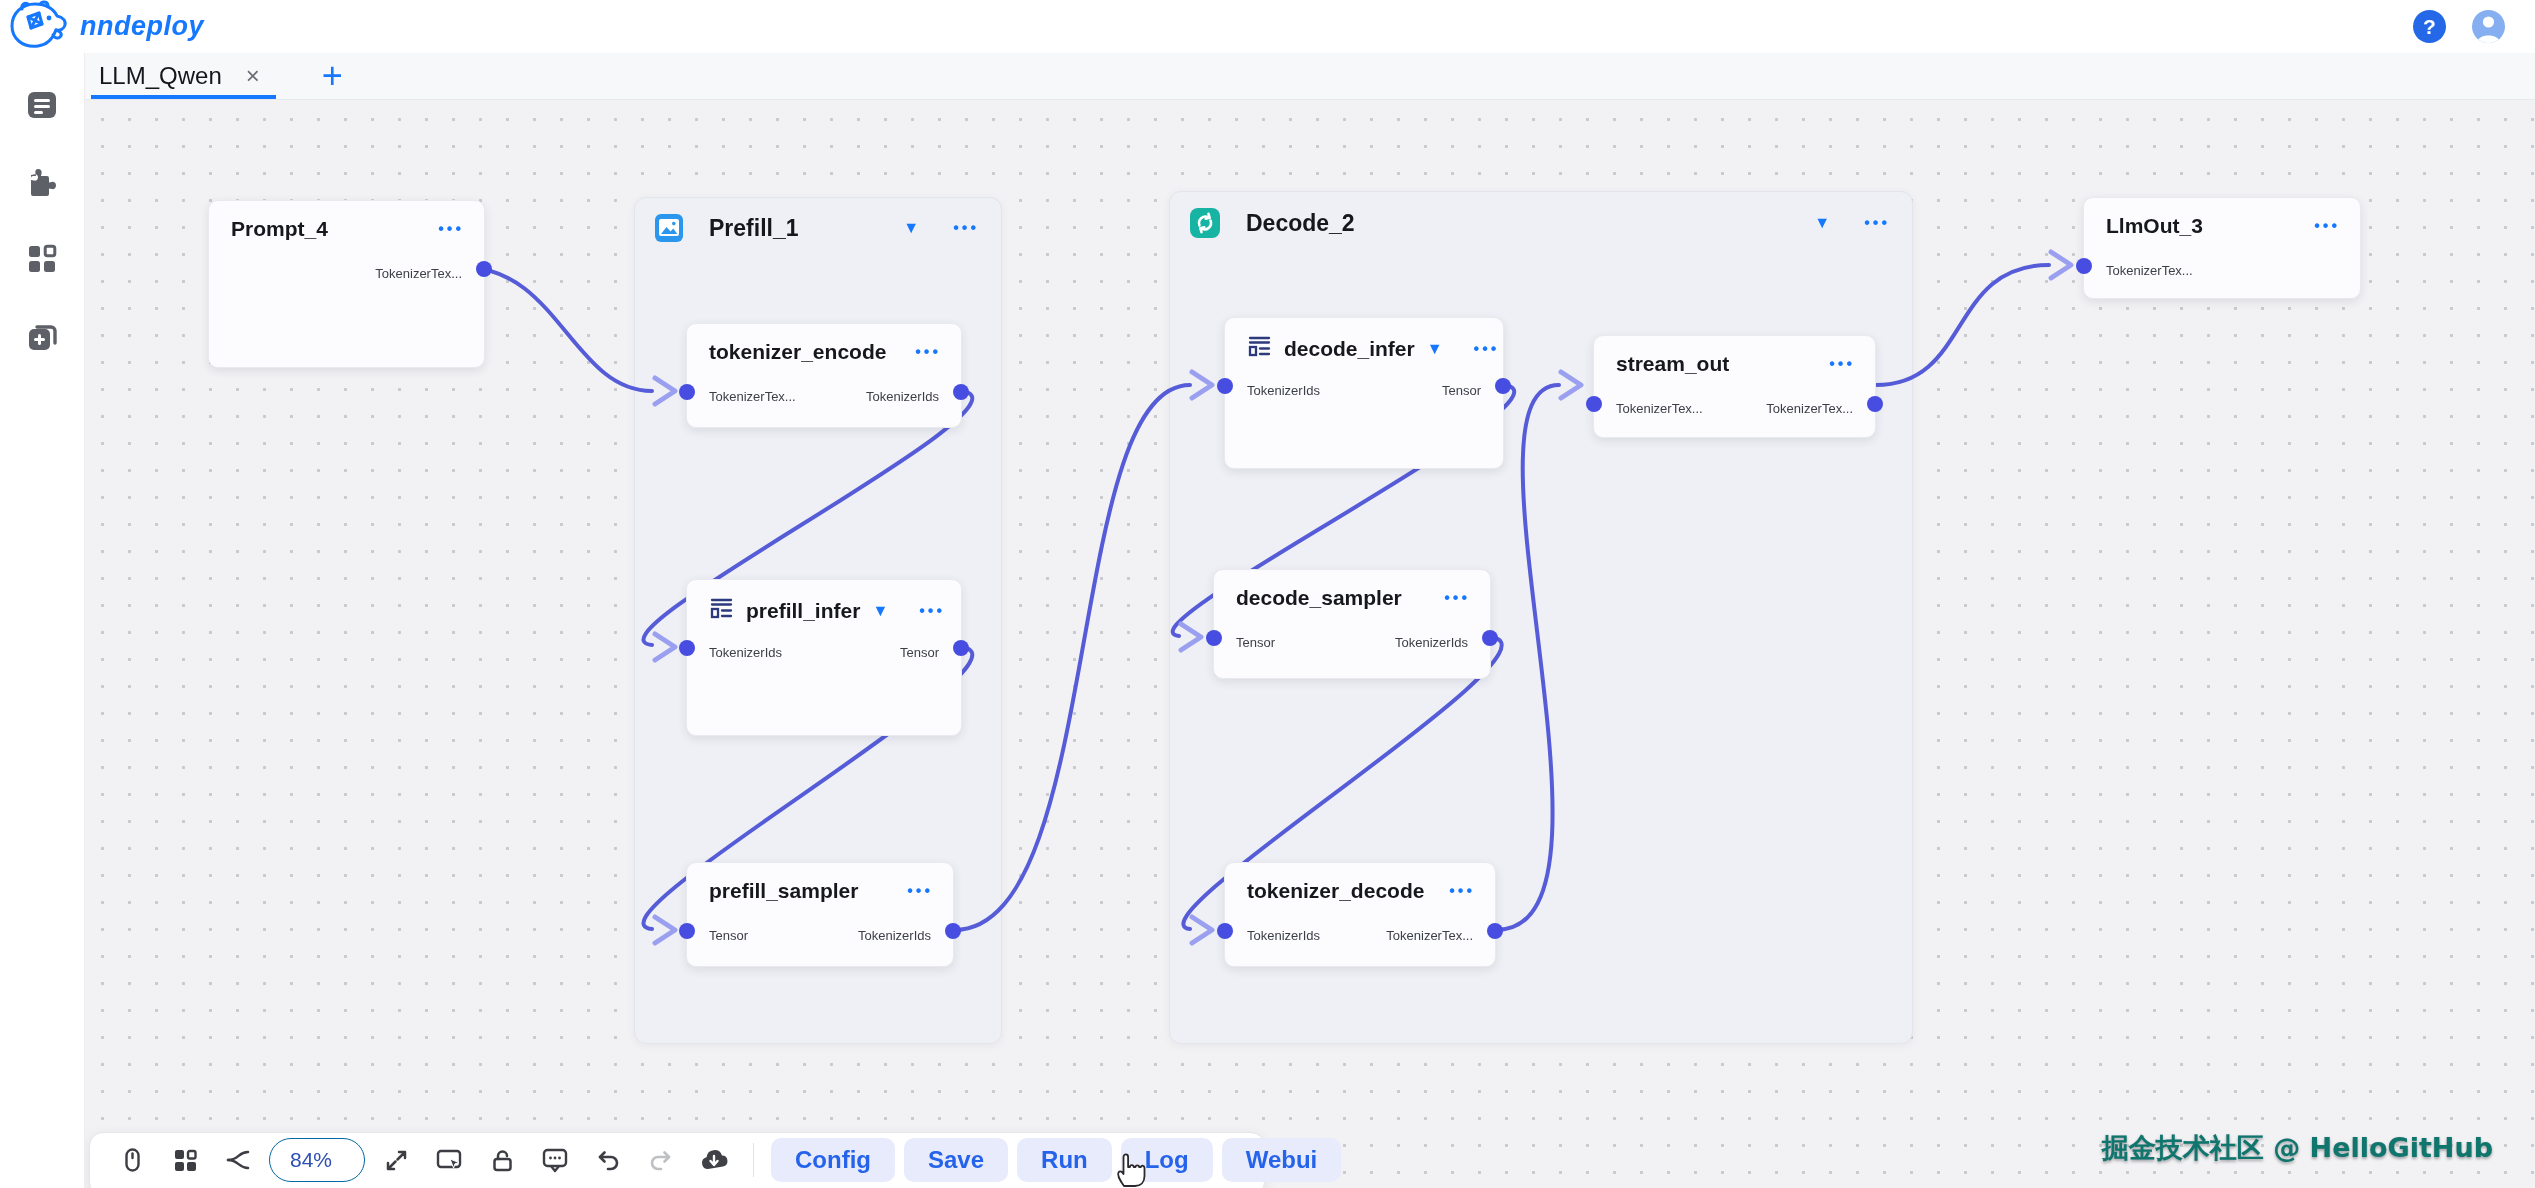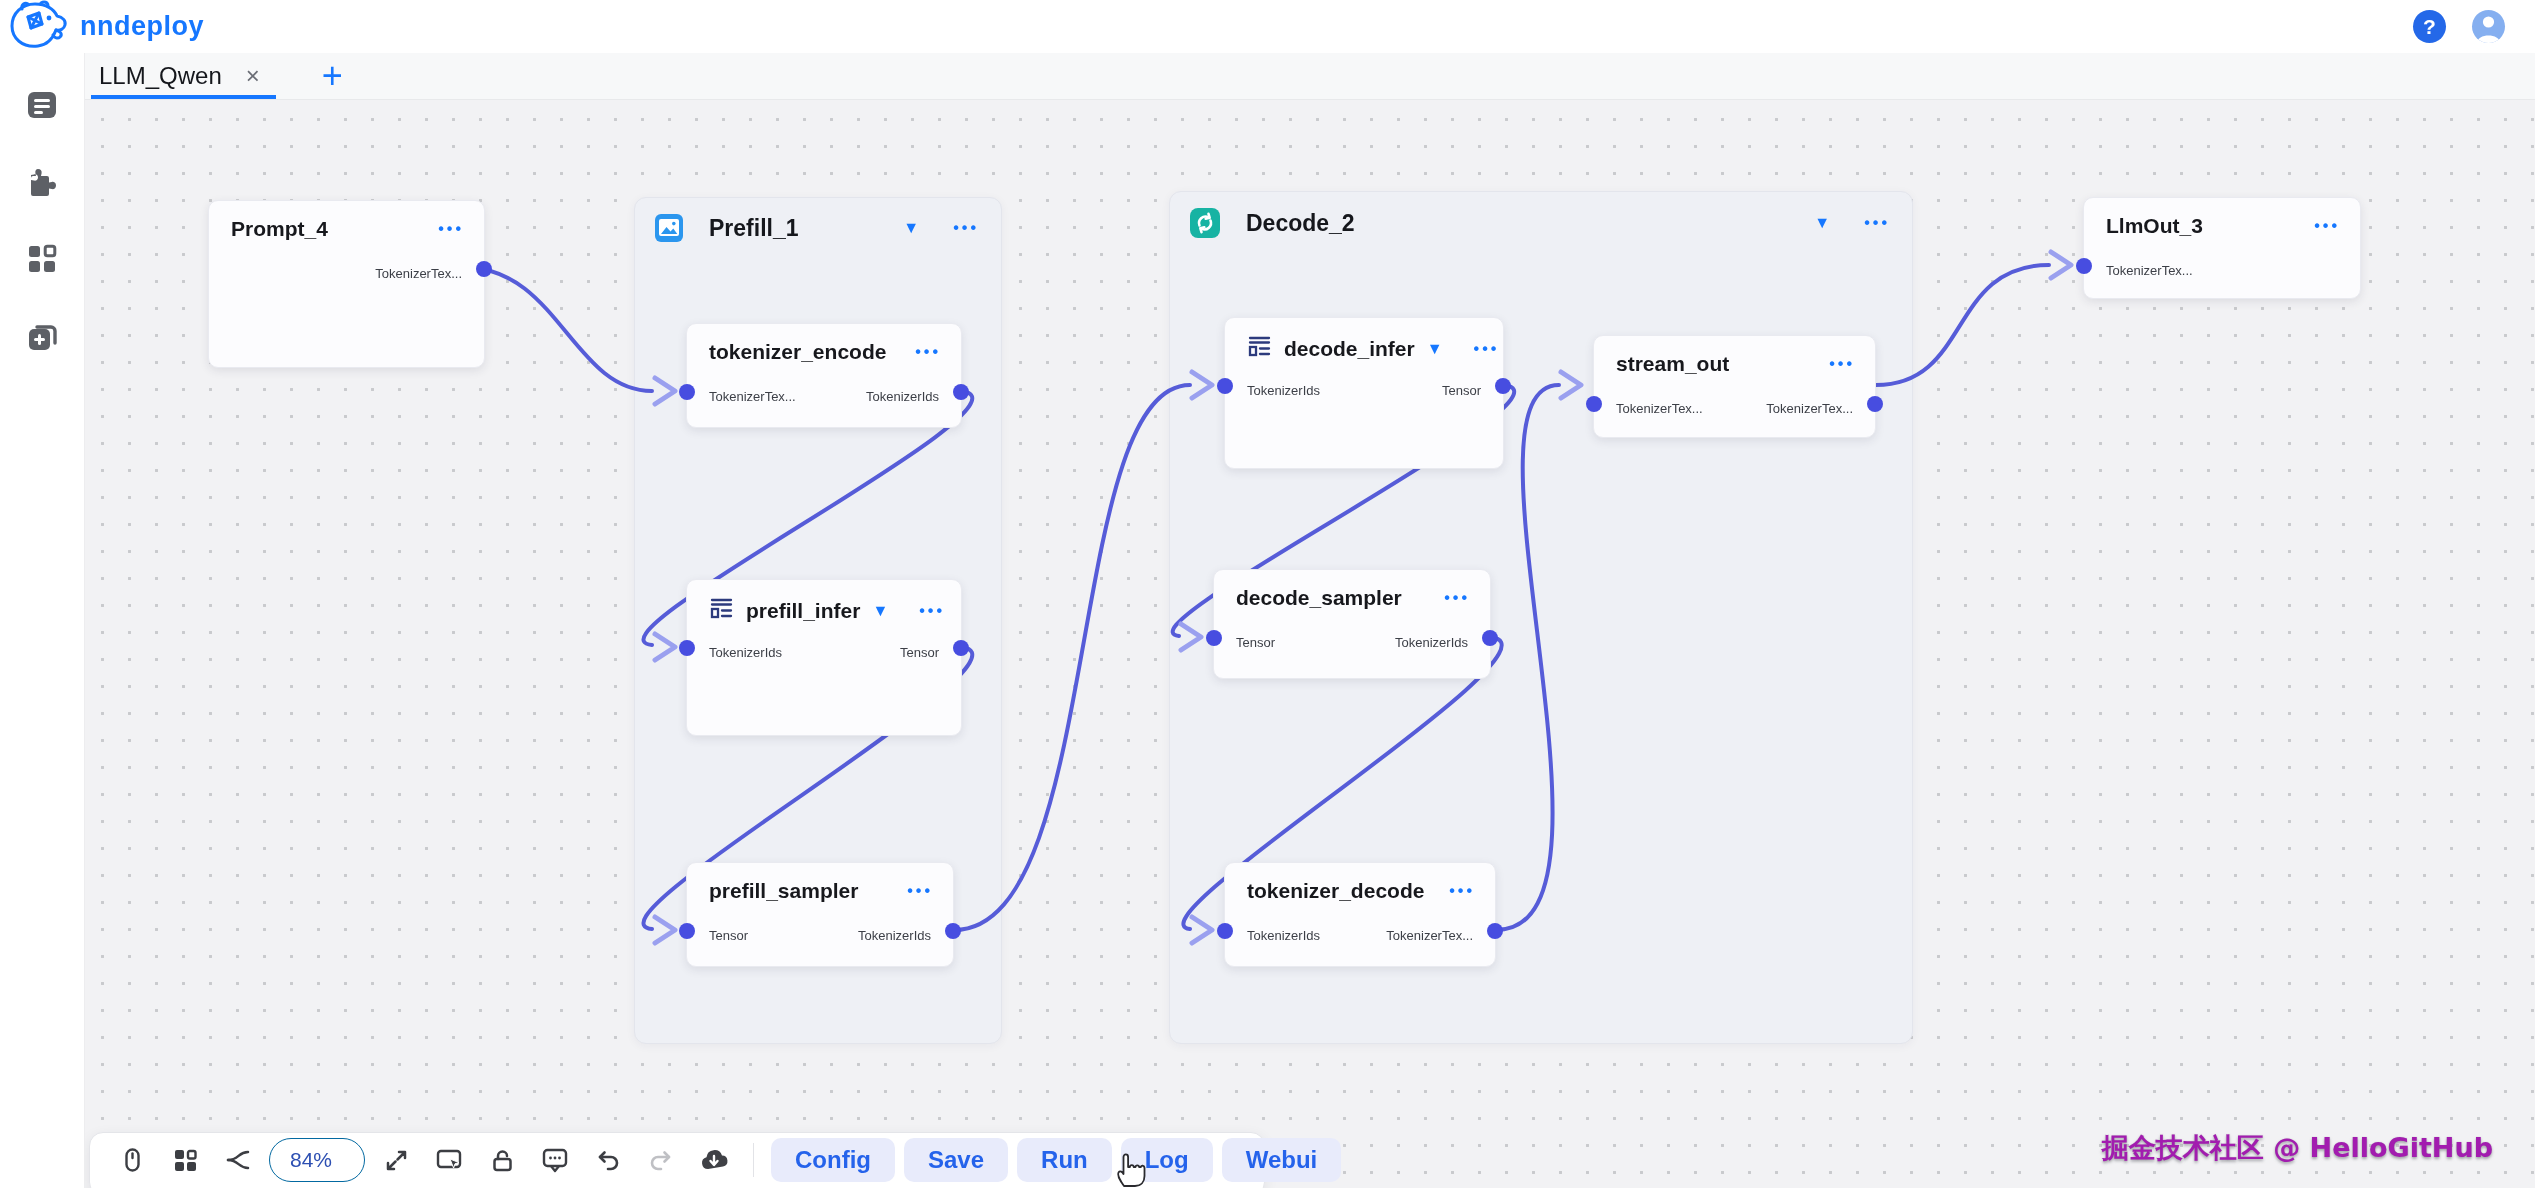--- a/index.html
+++ b/index.html
@@ -4,21 +4,21 @@
 <style>
   * { margin:0; padding:0; box-sizing:border-box; }
   html,body { width:2535px; height:1188px; overflow:hidden;
     font-family:"Liberation Sans", sans-serif; background:#f2f2f4; }
   .stage { position:relative; width:2535px; height:1188px; }
 
   
   .header { position:absolute; left:0; top:0; width:2535px; height:53px;
     background:#ffffff; z-index:20; display:flex; align-items:center; }
   .brand { display:flex; align-items:center; gap:10px; padding-left:8px; }
-  .brand-name { color:#1677ff; font-size:27px; font-weight:700; letter-spacing:.5px; }
+  .brand-name { color:#1677ff; font-size:27px; font-weight:700; letter-spacing:.5px;font-style:italic; }
   .header-right { margin-left:auto; display:flex; align-items:center; gap:26px; padding-right:30px; }
   .help-btn { width:33px; height:33px; border-radius:50%; background:#2468e8; color:#fff;
     font-size:21px; font-weight:700; display:flex; align-items:center; justify-content:center; cursor:pointer; }
   .avatar-btn { width:33px; height:33px; border-radius:50%; background:#85aff0; display:flex;
     align-items:flex-end; justify-content:center; overflow:hidden; cursor:pointer; }
 
   
   .tabbar { position:absolute; left:85px; top:53px; width:2450px; height:47px;
     background:#f7f8f9; border-bottom:1px solid #e8e9eb; z-index:15; display:flex; align-items:center; }
   .tab { position:relative; height:100%; display:flex; align-items:center; gap:24px;
@@ -81,21 +81,21 @@
   .zoom-pill { width:96px; height:44px; border:1px solid #0369a1; border-radius:22px;
     display:flex; align-items:center; justify-content:flex-start; padding-left:20px; flex:0 0 auto; }
   .zoom-value { font-size:21px; color:#2d4fb2; background:transparent; border:none; width:60px;
     font-family:"Liberation Sans",sans-serif; }
   .tool-divider { width:1px; height:34px; background:#e2e3e7; margin:0 8px; flex:0 0 auto; }
   .action-btn { height:44px; padding:0 24px; background:#e8ebfb; border:none; border-radius:10px;
     color:#2563eb; font-size:24px; font-weight:700; cursor:pointer; flex:0 0 auto;
     font-family:"Liberation Sans",sans-serif; }
 
   .watermark { position:absolute; right:42px; top:1130px; font-size:27px; font-weight:700;
-    color:#a21caf; text-shadow:0 2px 3px rgba(110,112,118,.6), 0 0 1px rgba(150,150,155,.5);
+    color:#0f766e; text-shadow:0 2px 3px rgba(110,112,118,.6), 0 0 1px rgba(150,150,155,.5);
     z-index:9; font-family:"DejaVu Sans","Liberation Sans",sans-serif; }
 
   .cursor-hand { position:absolute; left:1112px; top:1148px; z-index:30; pointer-events:none; }
 </style>
 </head>
 <body>
 
 <div class="stage">
 
   <div class="header">

